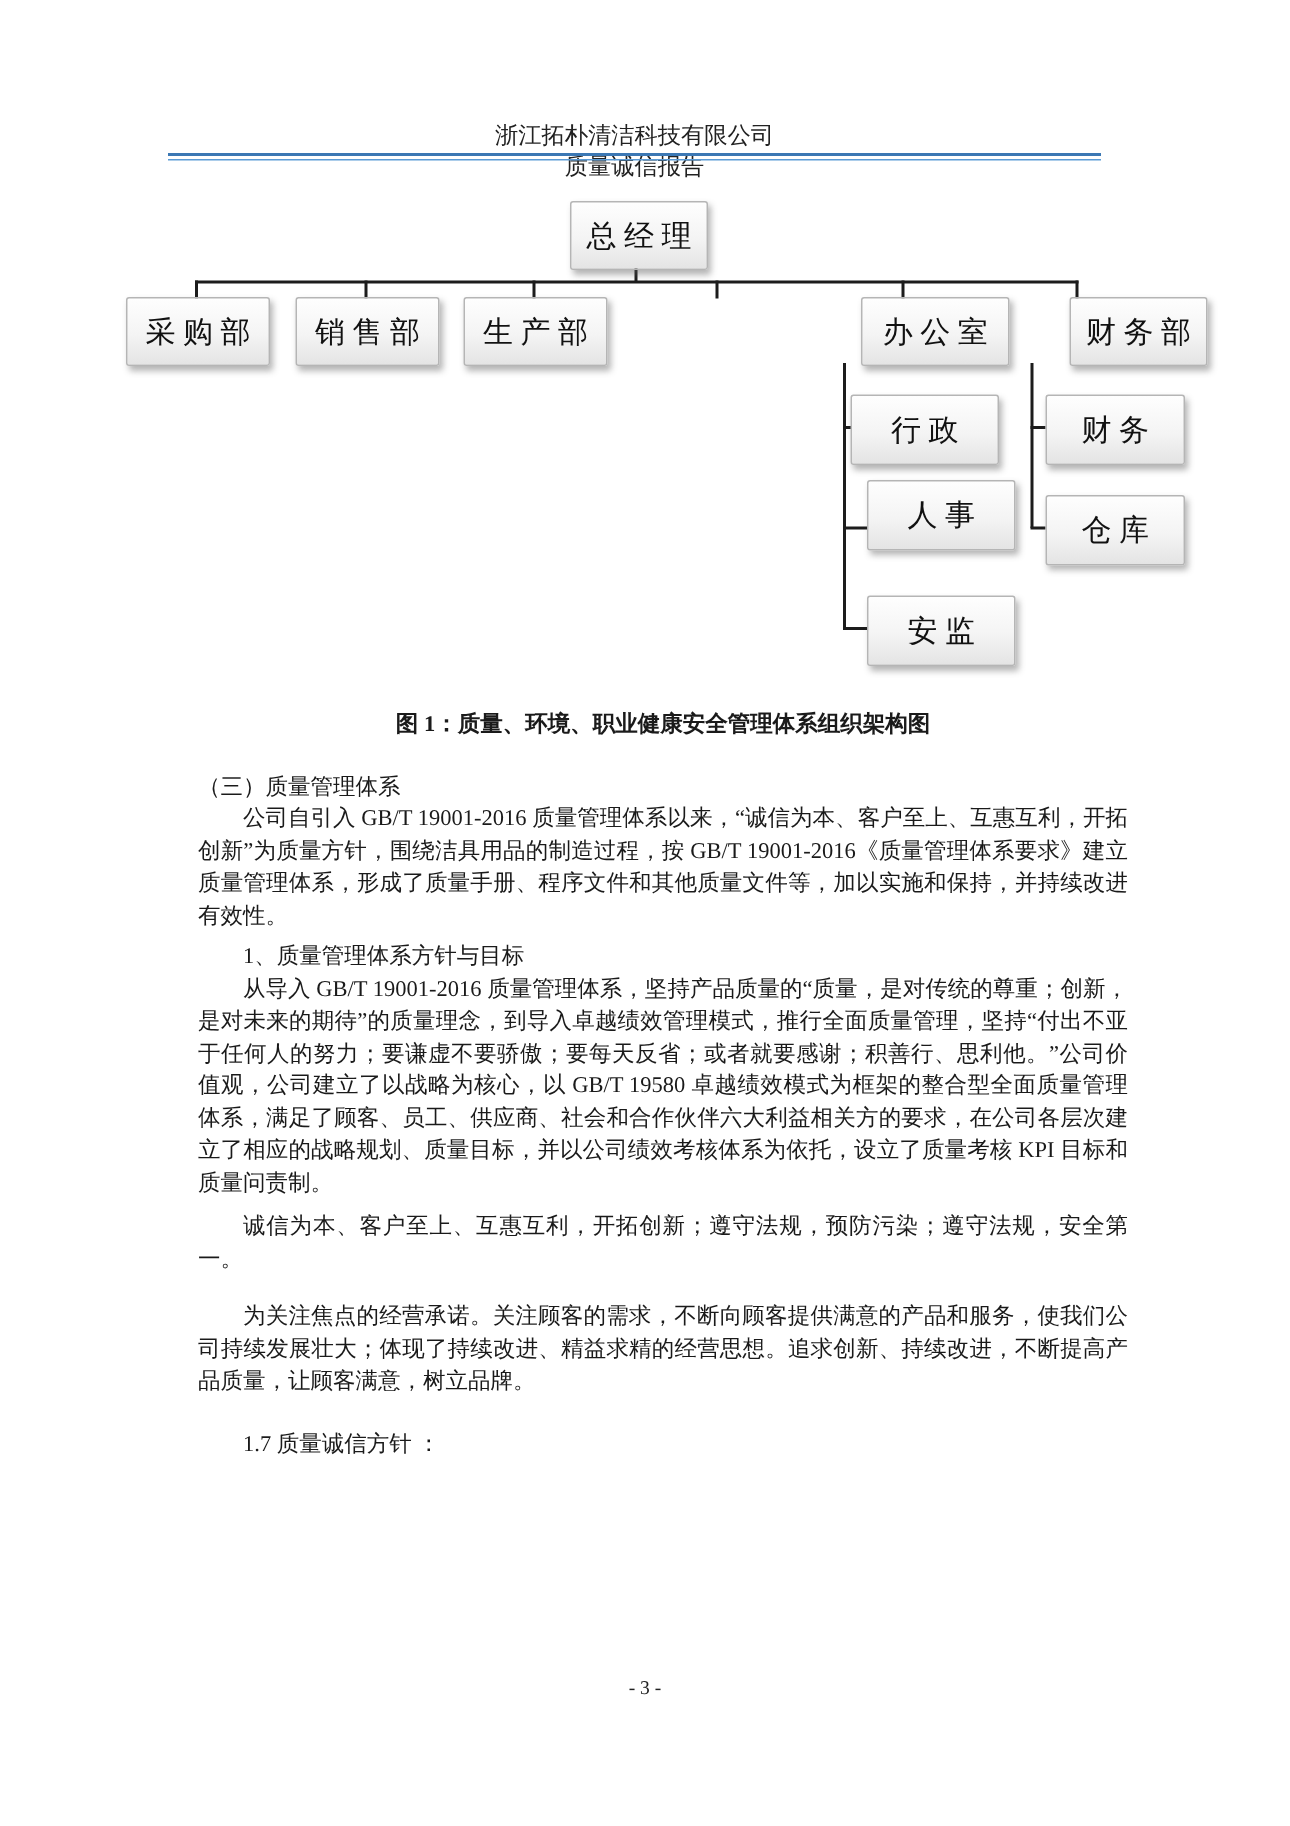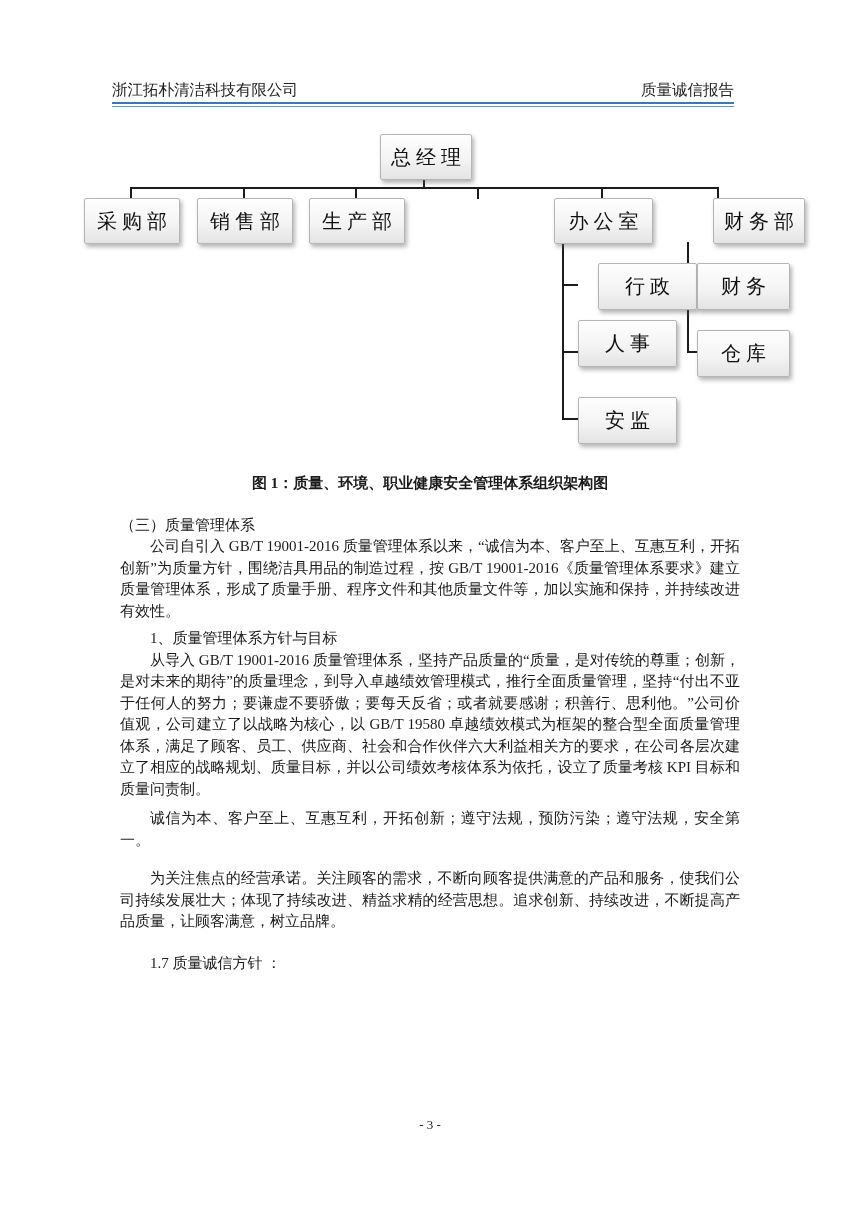--- a/index.html
+++ b/index.html
@@ -7,22 +7,22 @@
     position:relative;
     width:860px;height:1217px;
     background:#ffffff;
     font-family:"Liberation Serif","DejaVu Serif",serif;
     color:#1a1a1a;
     overflow:hidden;
   }
   
   .header{
     position:absolute;left:112px;right:126px;top:80px;
-    display:flex;justify-content:space-between;align-items:flex-end;
-    font-size:15.5px;color:#222;
+    display:flex;justify-content:space-between;align-items:center;
+    font-size:15.5px;color:#222;flex-direction:column;
   }
   .header-rule{
     position:absolute;left:112px;right:126px;top:102px;
     height:2px;
     border-top:2.5px solid #3c78b4;
     border-bottom:1.5px solid #5b9bd5;
   }
   
   .org{position:absolute;inset:0;}
   .obox{
@@ -32,30 +32,30 @@
     box-shadow:2px 3px 4px rgba(90,90,90,0.45);
     display:flex;align-items:center;justify-content:center;
     font-size:20px;letter-spacing:5px;text-indent:5px;color:#111;
   }
   .cline{position:absolute;background:#1c1c1c;}
   .b-root{left:380px;top:134px;width:90px;height:44px;}
   .b-d0{left:84px;top:198px;width:94px;height:44px;text-align:center;}
   .b-d1{left:197px;top:198px;width:94px;height:44px;}
   .b-d2{left:309px;top:198px;width:94px;height:44px;}
   .b-d3{left:424px;top:198px;width:108px;height:44px;}
-  .b-d4{left:554px;top:198px;width:97px;height:44px;}
+  .b-d4{left:574px;top:198px;width:97px;height:44px;}
   .b-d5{left:673px;top:198px;width:90px;height:44px;margin-left:40px;}
-  .b-o0{left:598px;top:263px;width:97px;height:45px;}
+  .b-o0{left:567px;top:263px;width:97px;height:45px;}
   .b-o1{left:578px;top:320px;width:97px;height:45px;}
   .b-o2{left:578px;top:397px;width:97px;height:45px;}
   .b-f0{left:697px;top:263px;width:91px;height:45px;}
   .b-f1{left:697px;top:330px;width:91px;height:45px;}
   
   .content{
-    position:absolute;left:120px;top:473px;width:620px;
+    position:absolute;left:132px;top:473px;width:620px;
     font-size:15px;line-height:21.5px;text-align:justify;
   }
   .caption{text-align:center;font-weight:bold;font-size:15px;}
   .section-title{margin:20px 0 0 0;}
   p{margin:0;}
   .indent{text-indent:2em;}
   .h1x{margin-top:6px;}
   .h2x{margin-top:9px;}
   .p3x{margin-top:8px;}
   .p4x{margin-top:17px;}

